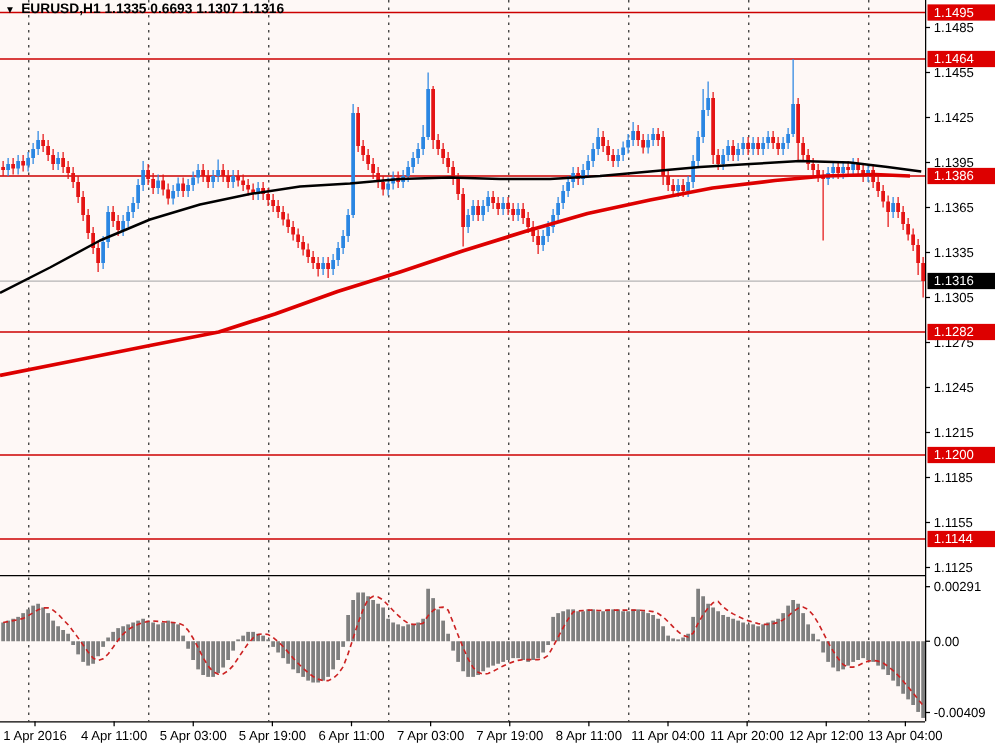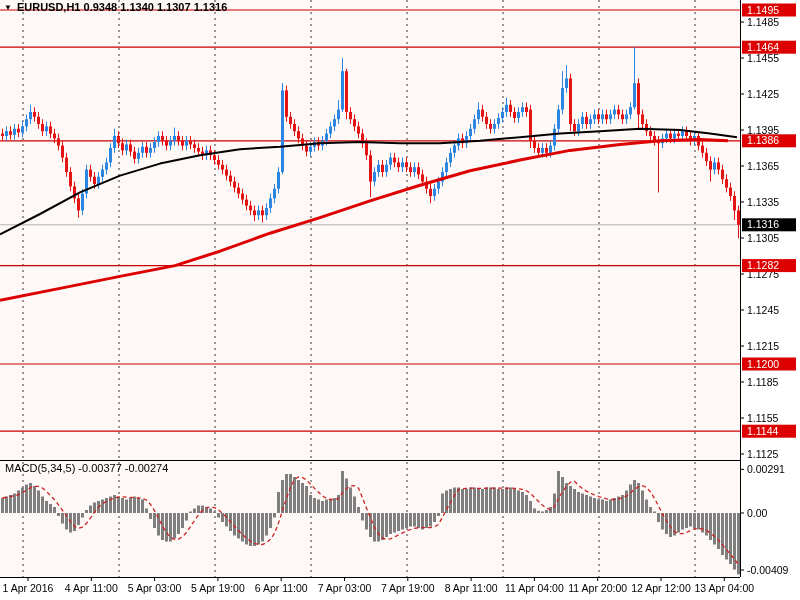--- a/index.html
+++ b/index.html
@@ -669,16 +669,15 @@
       <text x="534.4" y="592" font-size="10.5" fill="#000000" font-family="&quot;Liberation Sans&quot;,sans-serif" text-anchor="middle">11 Apr 04:00</text>
       <line x1="597.6999999999999" y1="577" x2="597.6999999999999" y2="581" stroke="#000"></line>
       <text x="597.6999999999999" y="592" font-size="10.5" fill="#000000" font-family="&quot;Liberation Sans&quot;,sans-serif" text-anchor="middle">11 Apr 20:00</text>
       <line x1="661" y1="577" x2="661" y2="581" stroke="#000"></line>
       <text x="661" y="592" font-size="10.5" fill="#000000" font-family="&quot;Liberation Sans&quot;,sans-serif" text-anchor="middle">12 Apr 12:00</text>
       <line x1="724.3" y1="577" x2="724.3" y2="581" stroke="#000"></line>
       <text x="724.3" y="592" font-size="10.5" fill="#000000" font-family="&quot;Liberation Sans&quot;,sans-serif" text-anchor="middle">13 Apr 04:00</text>
     </svg>
   <div class="title-bar">
     <span class="dd">▼</span>
-    <span>EURUSD,H1  0.9348 1.1340 1.1307 1.1316</span>
+    <span>EURUSD,H1  1.1335 0.6693 1.1307 1.1316</span>
   </div>
-  <div class="macd-label">MACD(5,34,5) -0.00377 -0.00274</div>
 </div>
 
 </body></html>

